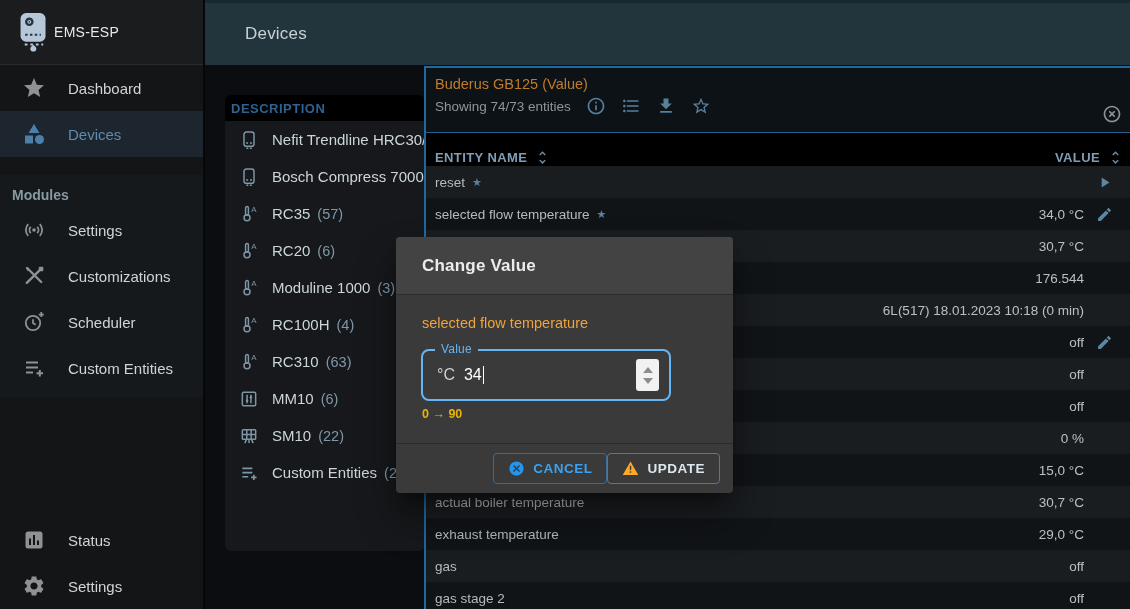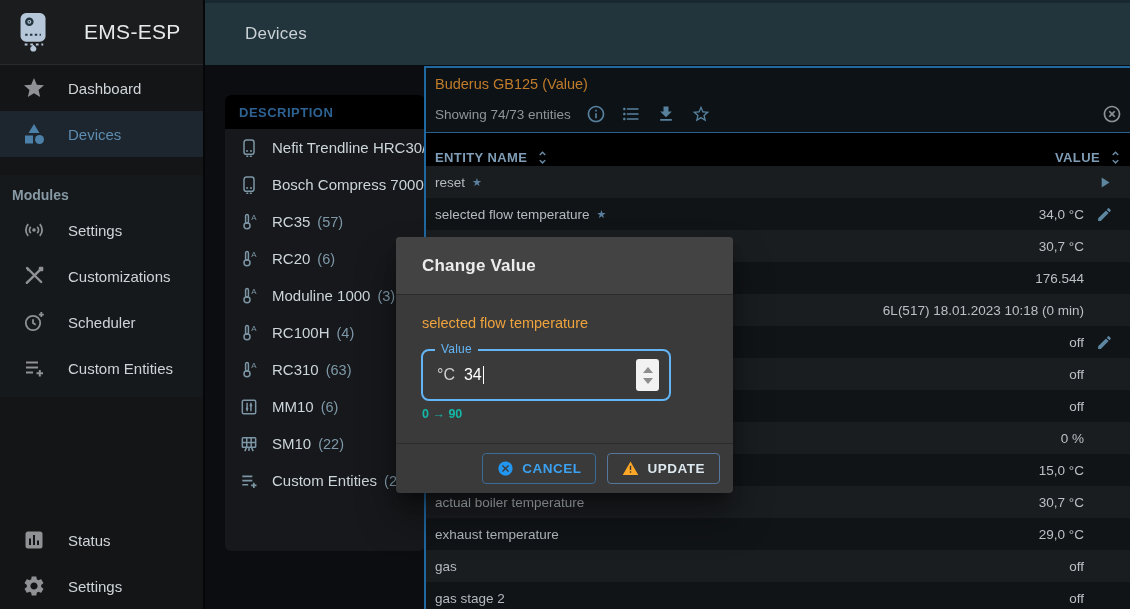--- a/index.html
+++ b/index.html
@@ -21,59 +21,59 @@
 
   
   .sidebar {
     position:absolute; left:0; top:0; width:205px; height:609px;
     background:#141517; border-right:2px solid #060708;
   }
   .logo-area {
     height:65px; background:#1b1c1e; display:flex; align-items:center;
     padding-left:15px; border-bottom:1px solid #2a2b2d;
   }
-  .logo-title { font-size:21px; color:#e6e9ea; margin-left:32px; letter-spacing:.3px; }
+  .logo-title { font-size:14px; color:#e6e9ea; margin-left:2px; letter-spacing:.3px; }
   .nav-item {
     height:46px; display:flex; align-items:center; padding-left:22px;
     cursor:pointer; color:#ced4d8; font-size:15px;
   }
   .nav-item .nav-icon { width:24px; height:24px; margin-right:22px; color:#8f9194; display:flex; align-items:center; justify-content:center; }
   .nav-item.selected { background:#1d262e; color:#5d8cb0; }
   .nav-item.selected .nav-icon { color:#4c80a8; }
   .modules-section { background:#16191c; padding-bottom:6px; margin-top:18px; }
   .modules-label { font-size:14px; font-weight:bold; color:#8799a4; padding:12px 0 4px 12px; }
   .sidebar-bottom { position:absolute; bottom:0; left:0; width:100%; }
 
   
   .device-paper {
     position:absolute; left:225px; top:95px; width:200px; height:456px;
     background:#16181b; border-radius:6px; overflow:hidden; z-index:1;
   }
   .device-header {
-    height:34px; background:#000; display:flex; align-items:center; padding-left:14px;
+    height:26px; background:#000; display:flex; align-items:center; padding-left:6px;
     font-size:13px; font-weight:bold; letter-spacing:.5px; color:#2d6292;
   }
   .device-row {
     height:37px; display:flex; align-items:center; padding-left:14px;
     white-space:nowrap; cursor:pointer; font-size:15px; color:#ccd5da;
   }
   .device-row .dev-icon { width:20px; height:20px; margin-right:13px; color:#7d96a6; flex:none; }
   .device-row .dev-count { margin-left:7px; color:#7e98a8; font-size:14.5px; }
   .device-row.selected { background:#0d4d88; color:#c9d8e2; }
   .device-row.selected .dev-icon { color:#a9c3d6; }
   .device-row.selected .dev-count { color:#9db7c9; }
 
   
   .entity-panel {
     position:absolute; left:424px; top:66px; width:706px; height:543px;
     background:#0d1216; border-top:2px solid #2068a0; border-left:2px solid #2068a0; z-index:2;
   }
   .panel-sub { position:relative; height:65px; border-bottom:1px solid #27618f; }
   .panel-title { position:absolute; left:9px; top:8px; font-size:14.5px; font-weight:500; color:#c07c2a; }
-  .panel-meta { position:absolute; left:9px; top:36px; display:flex; align-items:center; color:#8f969b; font-size:13.5px; }
+  .panel-meta { position:absolute; left:9px; top:28px; display:flex; align-items:center; color:#8f969b; font-size:13.5px; }
   .panel-meta .meta-icon { width:20px; height:20px; margin-left:15px; color:#56809c; cursor:pointer; }
   .panel-close { position:absolute; right:8px; top:36px; width:20px; height:20px; color:#8b9196; cursor:pointer; }
   .table-head {
     height:33px; background:#000; display:flex; align-items:flex-end;
     font-size:13px; font-weight:600; letter-spacing:.4px; color:#7f9db6; padding:0 6px 0 9px;
   }
   .th-name { display:flex; align-items:center; }
   .th-value { margin-left:auto; display:flex; align-items:center; }
   .sort-icon { width:17px; height:17px; margin-left:7px; color:#6b8ca6; cursor:pointer; }
   .entity-row {
@@ -108,24 +108,24 @@
   }
   .value-unit { font-size:16px; color:#cfcfcf; margin-right:9px; }
   .value-text { font-size:16px; color:#fff; }
   .caret { display:inline-block; width:1.5px; height:18px; background:#fff; vertical-align:-3px; margin-left:1px; }
   .spinner {
     margin-left:auto; width:23px; height:32px; background:#f2f2f2; border-radius:3px;
     display:flex; flex-direction:column; align-items:center; justify-content:center; gap:5px; cursor:pointer;
   }
   .spin-up { width:0; height:0; border-left:5px solid transparent; border-right:5px solid transparent; border-bottom:6px solid #8d8d8d; }
   .spin-down { width:0; height:0; border-left:5px solid transparent; border-right:5px solid transparent; border-top:6px solid #8d8d8d; }
-  .range-hint { position:absolute; left:26px; top:170px; font-size:12.5px; font-weight:bold; color:#14b8a6; }
+  .range-hint { position:absolute; left:26px; top:170px; font-size:12.5px; font-weight:bold; color:#eab308; }
   .modal-footer {
     position:absolute; left:0; bottom:0; width:100%; height:50px; border-top:1px solid #2c2c2c;
-    display:flex; align-items:center; justify-content:flex-end; gap:11px; padding-right:13px;
+    display:flex; align-items:center; justify-content:flex-end; padding-right:13px;
   }
   .btn {
     height:31px; border-radius:4px; background:transparent; display:flex; align-items:center;
     padding:0 14px; font-size:13.5px; font-weight:bold; letter-spacing:.5px; cursor:pointer;
   }
   .btn svg { width:17px; height:17px; margin-right:8px; }
   .btn-cancel { border:1px solid #3a6a96; color:#3ca1f0; }
   .btn-update { border:1px solid #56779b; color:#dce7ee; }
 </style>
 </head>

